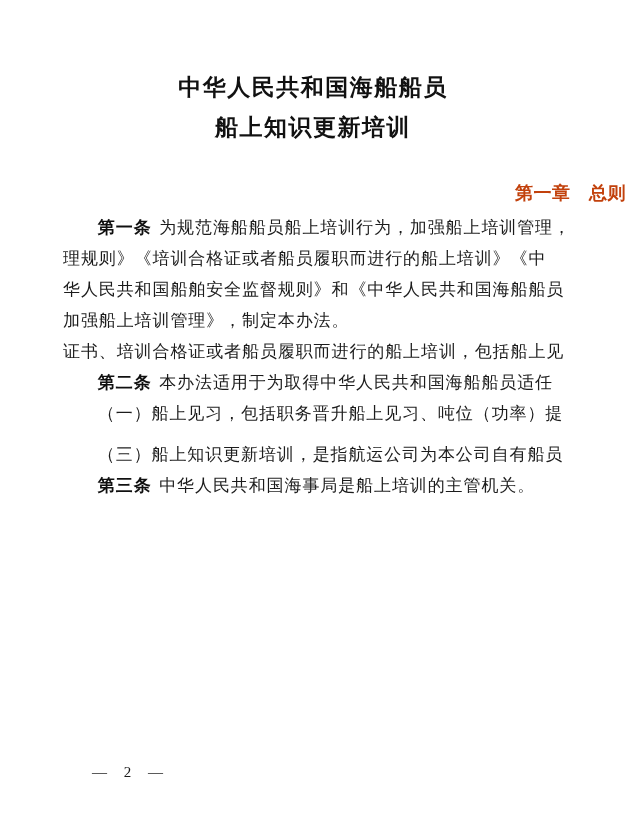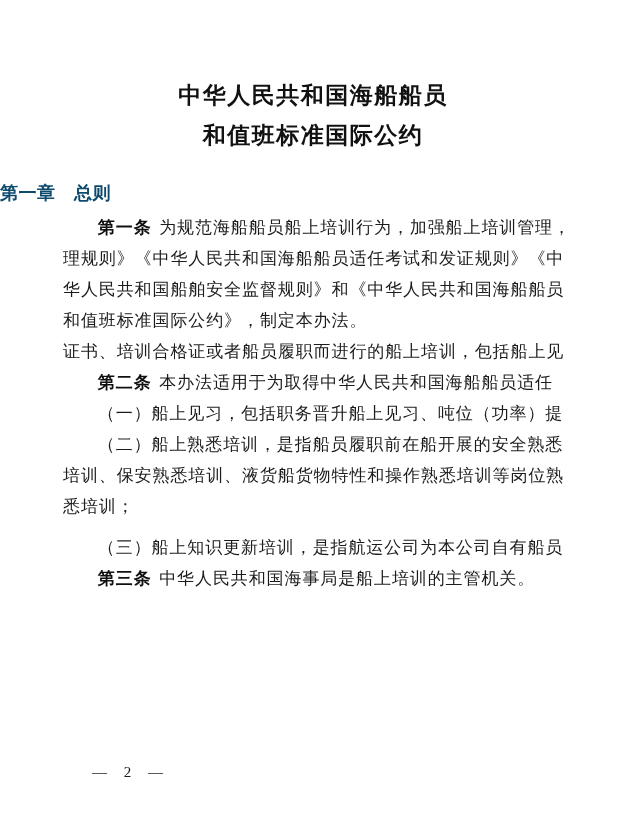--- a/index.html
+++ b/index.html
@@ -12,44 +12,44 @@
     width: 626px;
     height: 837px;
     margin: 0 auto;
     background: #ffffff;
     overflow: hidden;
     color: #1c1c1c;
     font-family: "Liberation Serif", serif;
   }
   .doc-title {
     position: absolute;
-    top: 76px;
+    top: 68px;
     left: 0;
     width: 626px;
     margin: 0;
     text-align: center;
     font-size: 23px;
     line-height: 40px;
     font-weight: bold;
     letter-spacing: 1.5px;
     color: #111111;
   }
   .title-line { display: block; }
   .chapter {
     position: absolute;
     top: 181px;
     left: 0;
     width: 626px;
     margin: 0;
-    text-align: left;
+    text-align: right;
     font-size: 18px;
     line-height: 24px;
     font-weight: bold;
     letter-spacing: 0.5px;
-    color: #0c4a6e;
+    color: #c2410c;
   }
   .doc-body {
     position: absolute;
     top: 212px;
     left: 63px;
     width: 510px;
     font-size: 17px;
     line-height: 31px;
     letter-spacing: 0.9px;
     color: #1c1c1c;
@@ -82,43 +82,38 @@
     margin: 0 13px;
   }
 </style>
 </head>
 <body>
 
 <div class="page">
 
   <h1 class="doc-title">
     <span class="title-line">中华人民共和国海船船员</span>
-    <span class="title-line">和值班标准国际公约</span>
+    <span class="title-line">船上知识更新培训</span>
   </h1>
 
   <h2 class="chapter">第一章　总则</h2>
 
   <div class="doc-body" id="doc-body">
       <div class="block">
         <div class="line first"><b class="article-label">第一条</b><span>为规范海船船员船上培训行为，加强船上培训管理，</span></div>
-        <div class="line"><span>理规则》《中华人民共和国海船船员适任考试和发证规则》《中</span></div>
+        <div class="line"><span>理规则》《培训合格证或者船员履职而进行的船上培训》《中</span></div>
         <div class="line"><span>华人民共和国船舶安全监督规则》和《中华人民共和国海船船员</span></div>
-        <div class="line"><span>和值班标准国际公约》，制定本办法。</span></div>
+        <div class="line"><span>加强船上培训管理》，制定本办法。</span></div>
       </div>
       <div class="block">
         <div class="line"><span>证书、培训合格证或者船员履职而进行的船上培训，包括船上见</span></div>
         <div class="line first"><b class="article-label">第二条</b><span>本办法适用于为取得中华人民共和国海船船员适任</span></div>
       </div>
       <div class="block">
         <div class="line first"><span>（一）船上见习，包括职务晋升船上见习、吨位（功率）提</span></div>
-      </div>
-      <div class="block">
-        <div class="line first"><span>（二）船上熟悉培训，是指船员履职前在船开展的安全熟悉</span></div>
-        <div class="line"><span>培训、保安熟悉培训、液货船货物特性和操作熟悉培训等岗位熟</span></div>
-        <div class="line"><span>悉培训；</span></div>
       </div>
       <div class="block gap-before">
         <div class="line first"><span>（三）船上知识更新培训，是指航运公司为本公司自有船员</span></div>
       </div>
       <div class="block">
         <div class="line first"><b class="article-label">第三条</b><span>中华人民共和国海事局是船上培训的主管机关。</span></div>
       </div>
     </div>
 
   <div class="page-footer">

